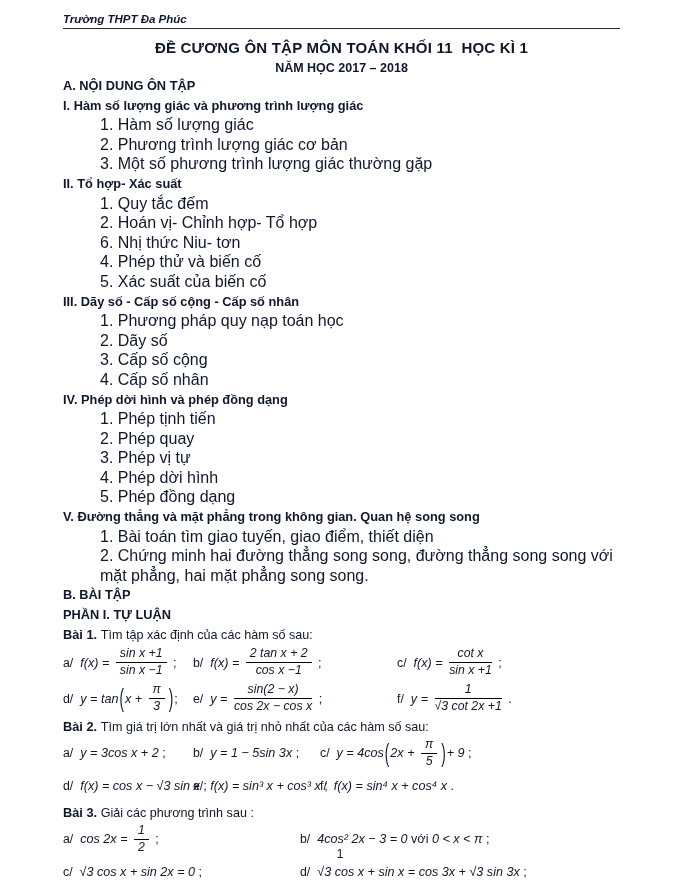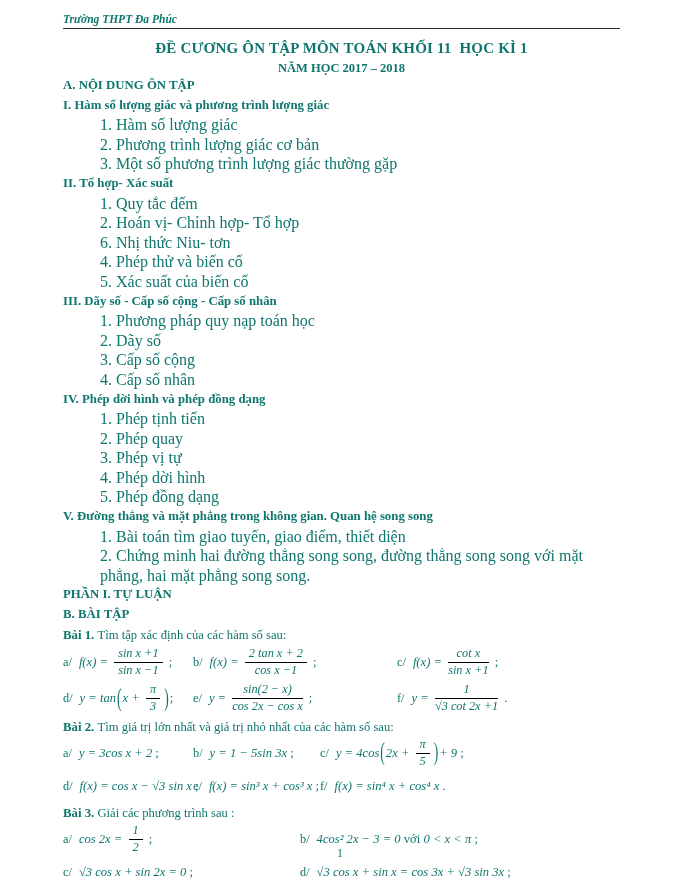--- a/index.html
+++ b/index.html
@@ -1,20 +1,20 @@
 <!DOCTYPE html>
 <html><head>
 <meta charset="utf-8">
 <style>
   html,body{margin:0;padding:0;background:#ffffff;}
   .page{
     position:relative;
     width:680px;height:891px;
-    background:#ffffff;color:#0f766e;
-    font-family:Liberation Serif, serif;
+    background:#ffffff;color:#0f172a;
+    font-family:Liberation Sans, sans-serif;
     overflow:hidden;
   }
   .content{padding:10px 60px 0 63px;}
   .doc-header{
     display:flex;justify-content:space-between;align-items:baseline;
     font-style:italic;font-weight:bold;font-size:11.5px;padding-top:3px;
   }
   .header-rule{border:0;border-top:1.4px solid #2b2b2b;margin:3px 0 0 0;}
   .doc-title{
     text-align:center;font-weight:bold;font-size:15px;line-height:18px;
@@ -86,22 +86,22 @@
         <div class="sec-item">1. Phép tịnh tiến</div>
         <div class="sec-item">2. Phép quay</div>
         <div class="sec-item">3. Phép vị tự</div>
         <div class="sec-item">4. Phép dời hình</div>
         <div class="sec-item">5. Phép đồng dạng</div>
         <div class="sec-title">V. Đường thẳng và mặt phẳng trong không gian. Quan hệ song song</div>
         <div class="sec-item">1. Bài toán tìm giao tuyến, giao điểm, thiết diện</div>
         <div class="sec-item">2. Chứng minh hai đường thẳng song song, đường thẳng song song với mặt phẳng, hai mặt phẳng song song.</div>
       </div>
 
+    <div class="heading">B. BÀI TẬP</div>
     <div class="heading">PHẦN I. TỰ LUẬN</div>
-    <div class="heading">B. BÀI TẬP</div>
 
     <div id="problems">
         <div class="prob-head"><b>Bài 1. </b>Tìm tập xác định của các hàm số sau:</div>
         <div class="math-row g1">
           <div class="math-item">
             <span class="mlabel">a/</span>
             <span class="expr">
               <span class="mi">f(x) = </span>
               <span class="frac">
                 <span class="num">sin x +1</span>

